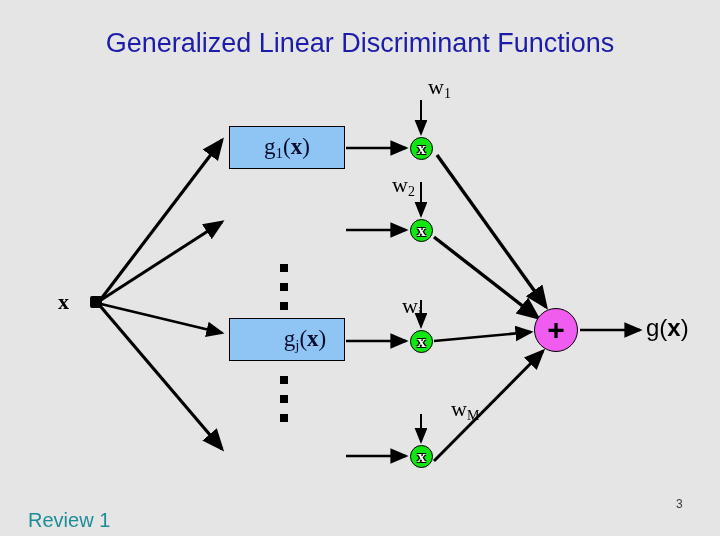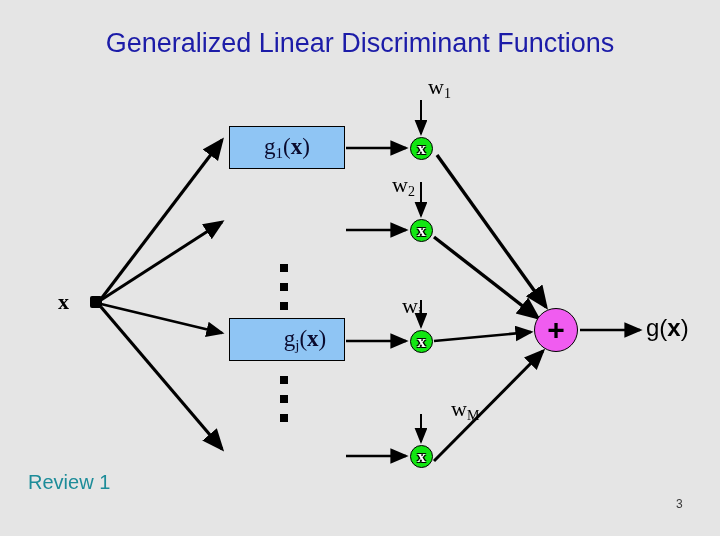--- a/index.html
+++ b/index.html
@@ -184,21 +184,21 @@
     background: #000000;
     margin-bottom: 11px;
   }
   #dots-upper { left: 280px; top: 264px; }
   #dots-lower { left: 280px; top: 376px; }
 
   
   #footer-left {
     position: absolute;
     left: 28px;
-    top: 471px;
+    top: 509px;
     font-family: "Liberation Sans", sans-serif;
     font-size: 20px;
     color: #1d8c99;
     text-align: right;
   }
   #page-number {
     position: absolute;
     left: 676px;
     top: 497px;
     font-family: "Liberation Sans", sans-serif;

